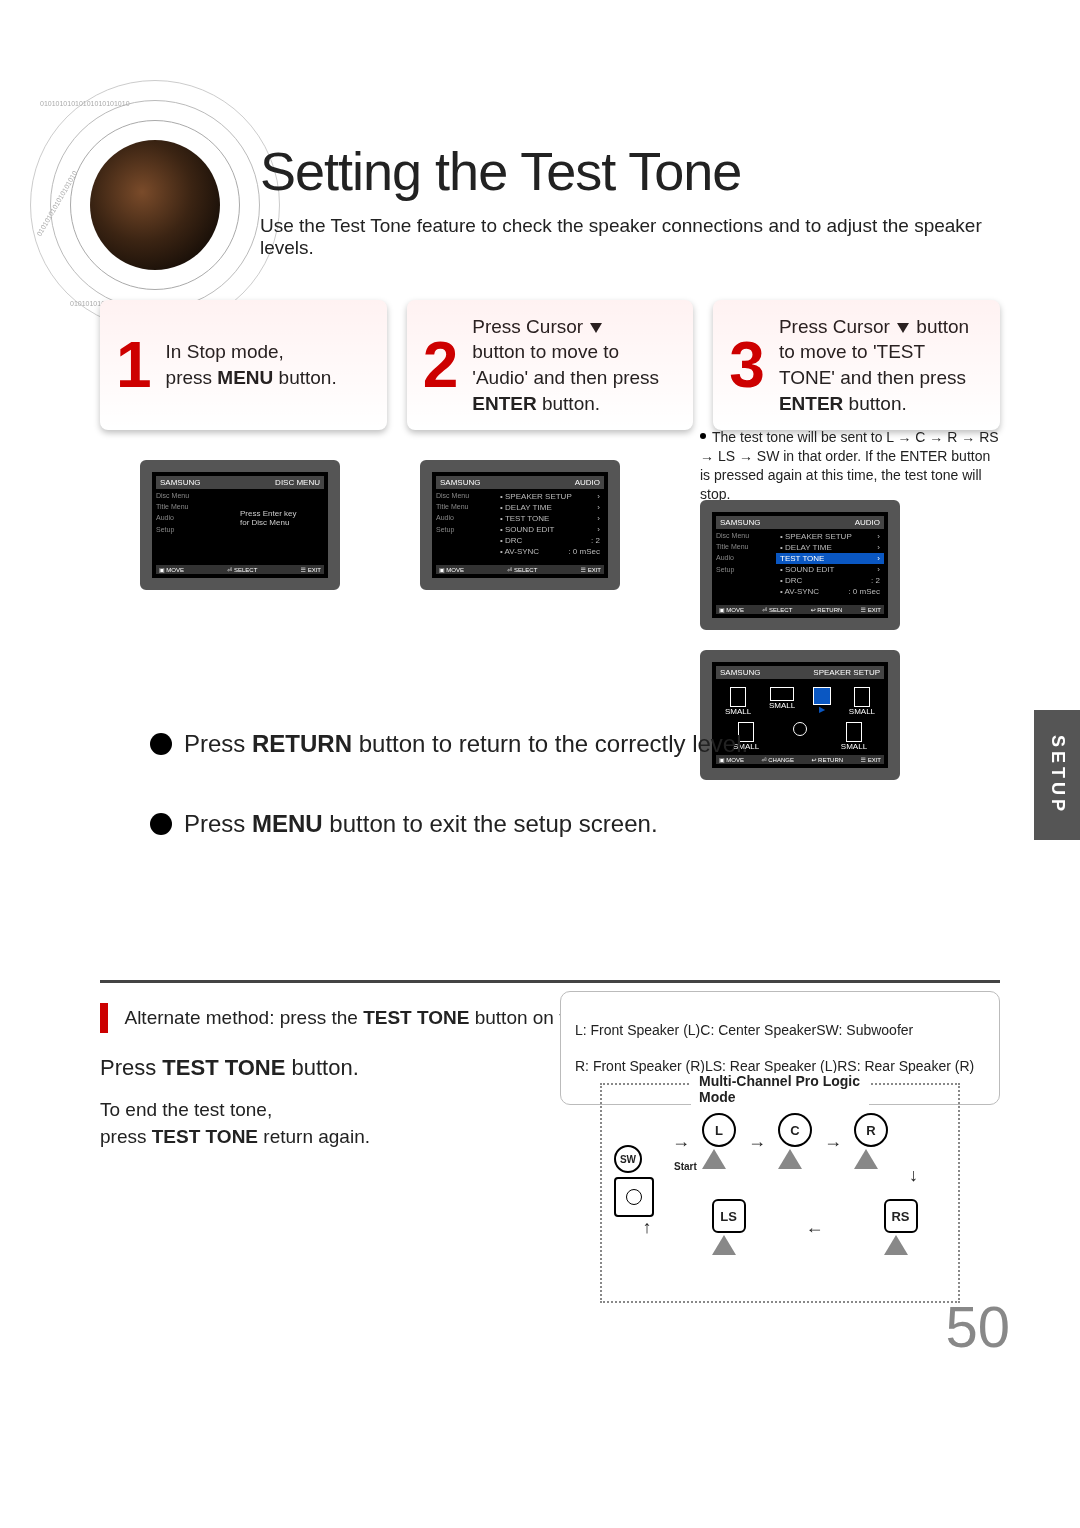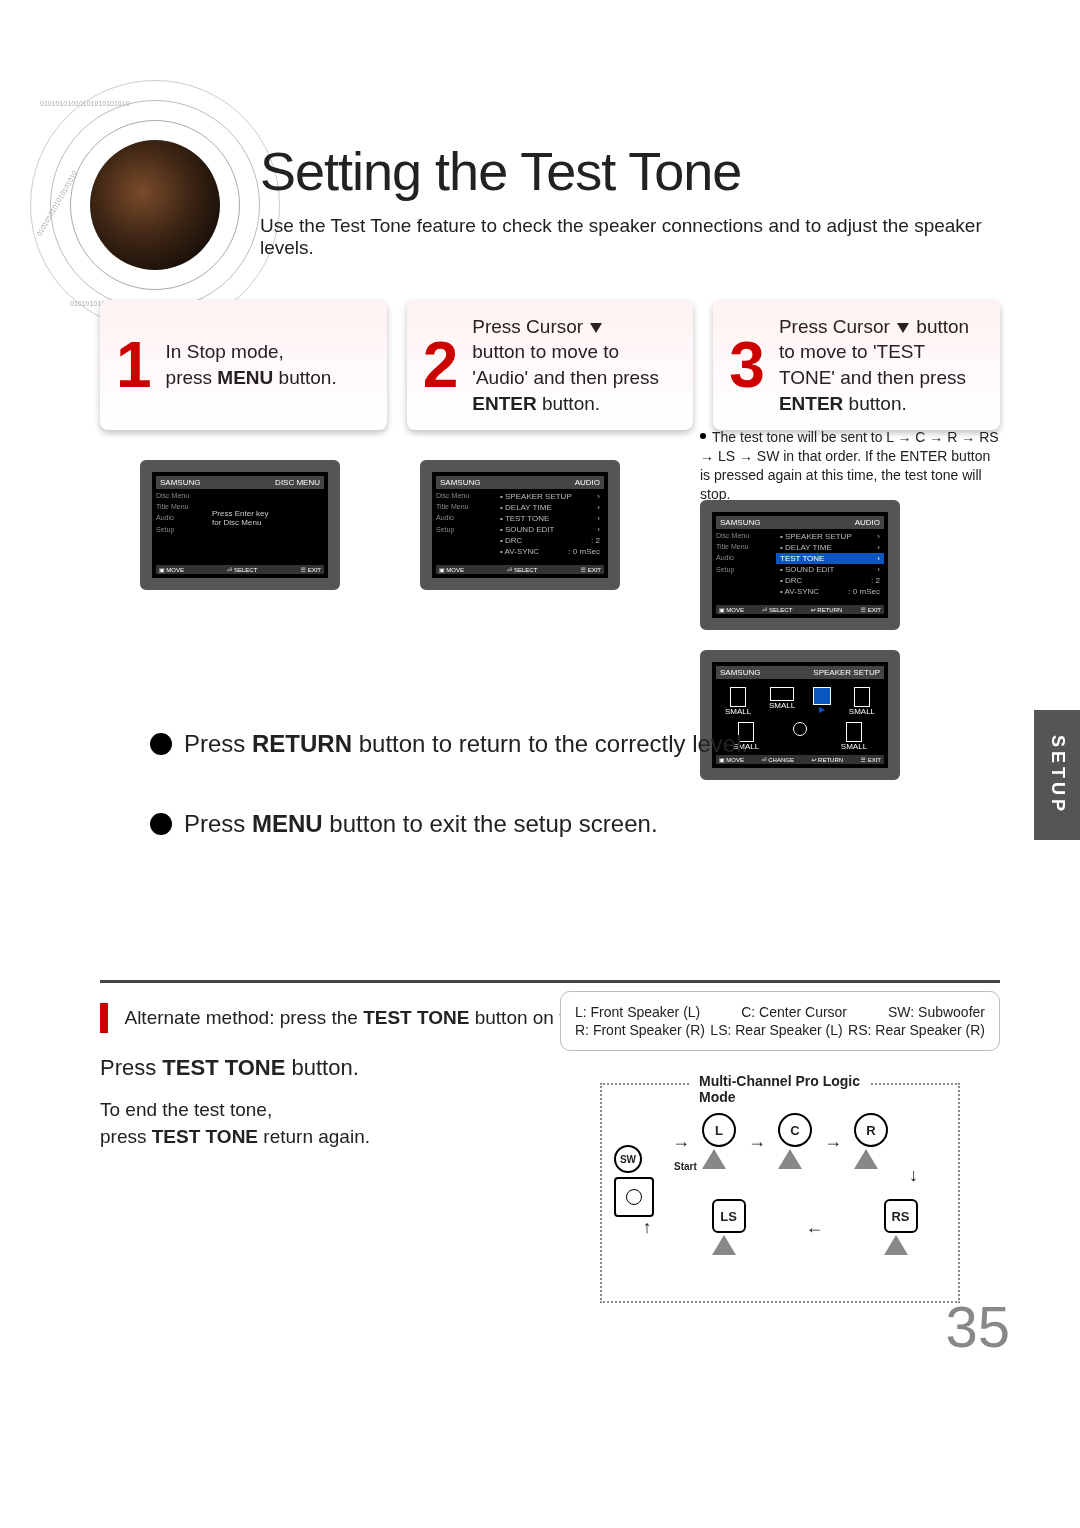--- a/index.html
+++ b/index.html
@@ -44,21 +44,21 @@
   
   .panel{position:absolute;left:40px;top:940px;width:900px;height:370px;border-top:3px solid #444;padding-top:20px}
   .redbar{display:inline-block;width:8px;height:30px;background:#c00;margin-right:12px;vertical-align:middle}
   .alt{font-size:19px;vertical-align:middle}
   .presstt{margin-top:22px;font-size:22px}
   .bullets{margin:10px 0 0 30px;font-size:15px;line-height:1.4;max-width:400px}
   .bullets li{margin-bottom:8px;list-style:disc}
   .endtone{margin-top:16px;font-size:19px;line-height:1.4}
   
   .legend{position:absolute;right:0;top:8px;width:440px;background:#fff;border:1px solid #bbb;border-radius:10px;padding:10px 14px;font-size:14px}
-  .legend .row{display:flex;justify-content:space-between;margin:2px 0}
+  .legend .row{display:flex;justify-content:flex-start;margin:20px 0}
   
   .diagram{position:absolute;right:40px;top:100px;width:360px;height:220px;border:2px dotted #888;padding:10px}
   .dlbl{position:absolute;left:50%;top:-12px;transform:translateX(-50%);background:#fff;padding:0 8px;font-weight:700;font-size:14px}
   .spk{width:34px;height:34px;border:2px solid #000;border-radius:6px;display:flex;align-items:center;justify-content:center;font-weight:900;font-size:13px;background:#fff}
   .spk.round{border-radius:50%}
   .tri{width:0;height:0;border-left:12px solid transparent;border-right:12px solid transparent;border-bottom:20px solid #888;margin-top:2px}
   .pagenum{position:absolute;right:-10px;bottom:-10px;font-size:58px;color:#888}
 </style>
 </head>
 <body>
@@ -104,21 +104,21 @@
   <div class="note-block">
     <span class="b"></span><span>The test tone will be sent to L → C → R → RS → LS → SW in that order. If the ENTER button is pressed again at this time, the test tone will stop.</span>
   </div>
 
   <div class="osd osd1">
     <div class="hdr">
         <span>SAMSUNG</span>
         <span>DISC MENU</span>
       </div>
     <div class="side"><span>Disc Menu</span><br><span>Title Menu</span><br><span>Audio</span><br><span>Setup</span></div>
-    <div style="margin-left:56px;margin-top:20px;color:#ccc"><span>Press Enter key</span><br><span>for Disc Menu</span></div>
+    <div style="margin-left:84px;margin-top:20px;color:#ccc"><span>Press Enter key</span><br><span>for Disc Menu</span></div>
     <div class="ftr">
         <span>▣ <span>MOVE</span></span>
         <span>⏎ <span>SELECT</span></span>
         <span>☰ <span>EXIT</span></span>
       </div>
   </div>
 
   <div class="osd osd2">
     <div class="hdr">
         <span>SAMSUNG</span>
@@ -249,21 +249,21 @@
 
 
     <div class="endtone">
       <span>To end the test tone,</span><br>
       <span>press </span><b>TEST TONE</b><span> return again.</span>
     </div>
 
     <div class="legend">
       <div class="row">
           <span>L: Front Speaker (L)</span>
-          <span>C: Center Cursor</span>
+          <span>C: Center Speaker</span>
           <span>SW: Subwoofer</span>
         </div>
       <div class="row">
           <span>R: Front Speaker (R)</span>
           <span>LS: Rear Speaker (L)</span>
           <span>RS: Rear Speaker (R)</span>
         </div>
     </div>
 
     <div class="diagram">
@@ -304,15 +304,15 @@
         <span style="font-size:18px">←</span>
         <div style="text-align:center">
             <div class="spk">RS</div>
             <div class="tri"></div>
           </div>
       </div>
 
       <div style="position:absolute;right:40px;top:80px;font-size:18px">↓</div>
     </div>
 
-    <div class="pagenum">35</div>
+    <div class="pagenum">50</div>
   </div>
 </div>
 
 </body></html>

